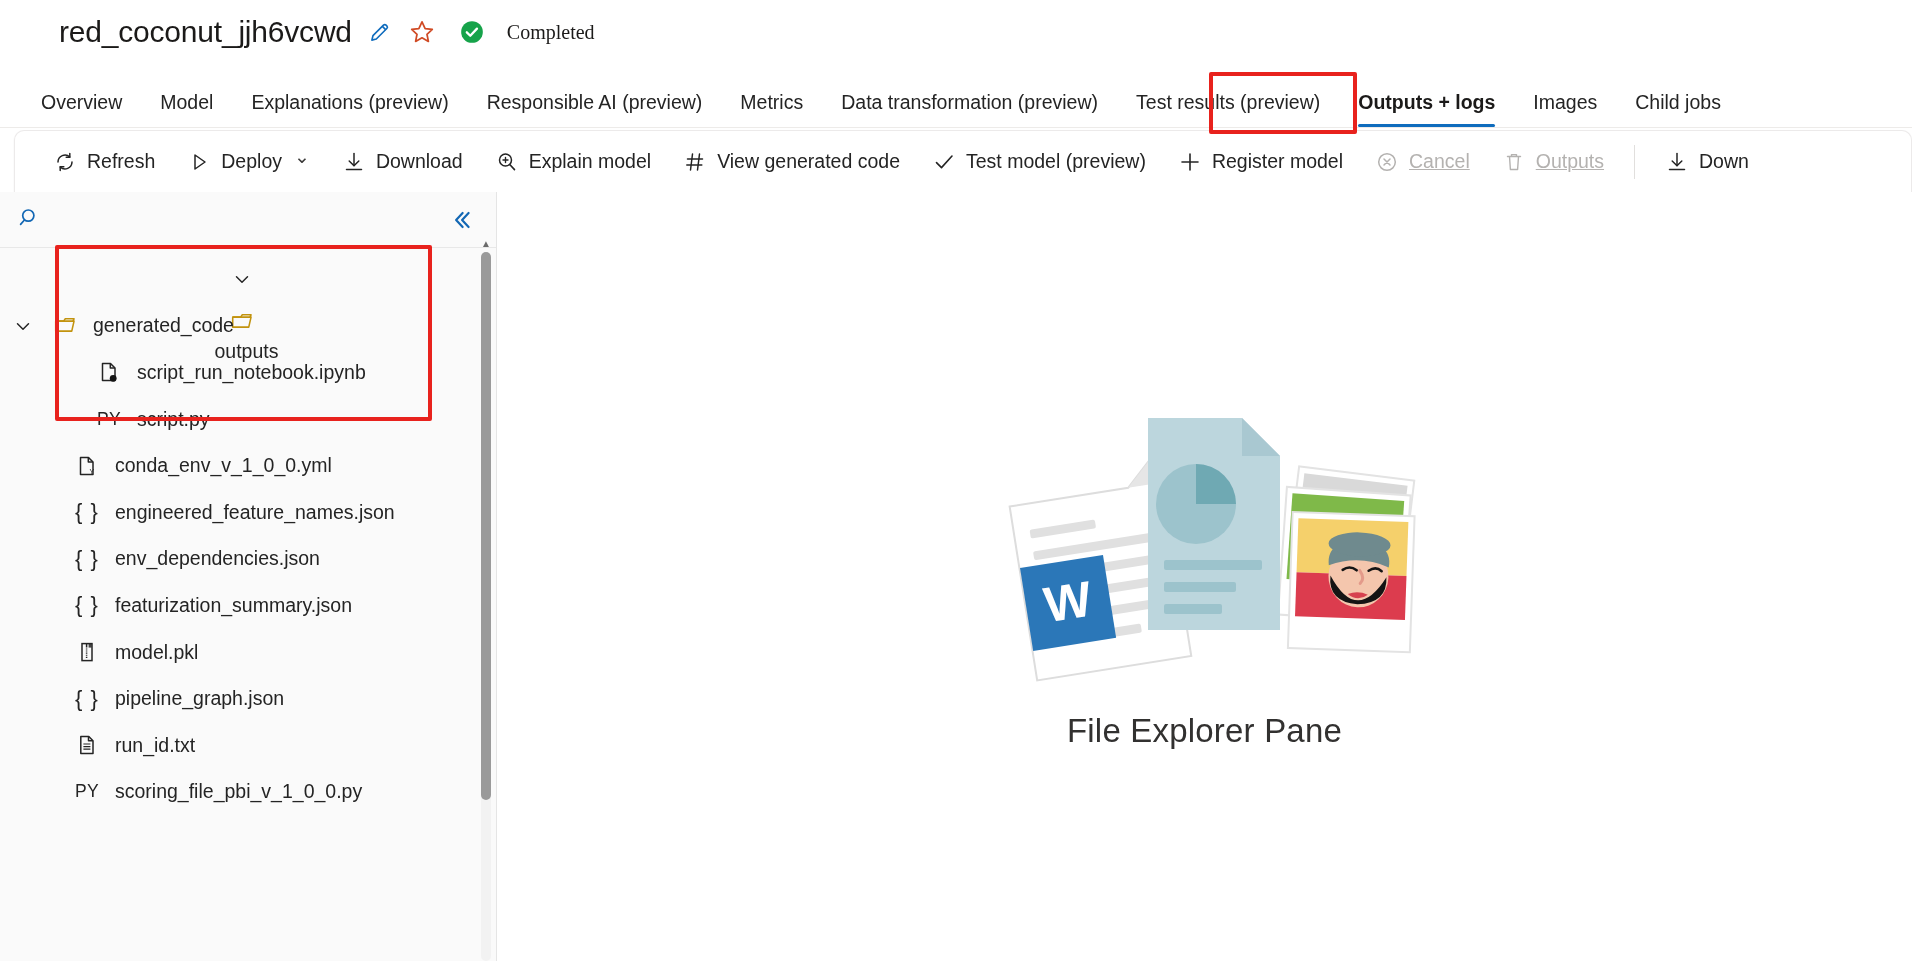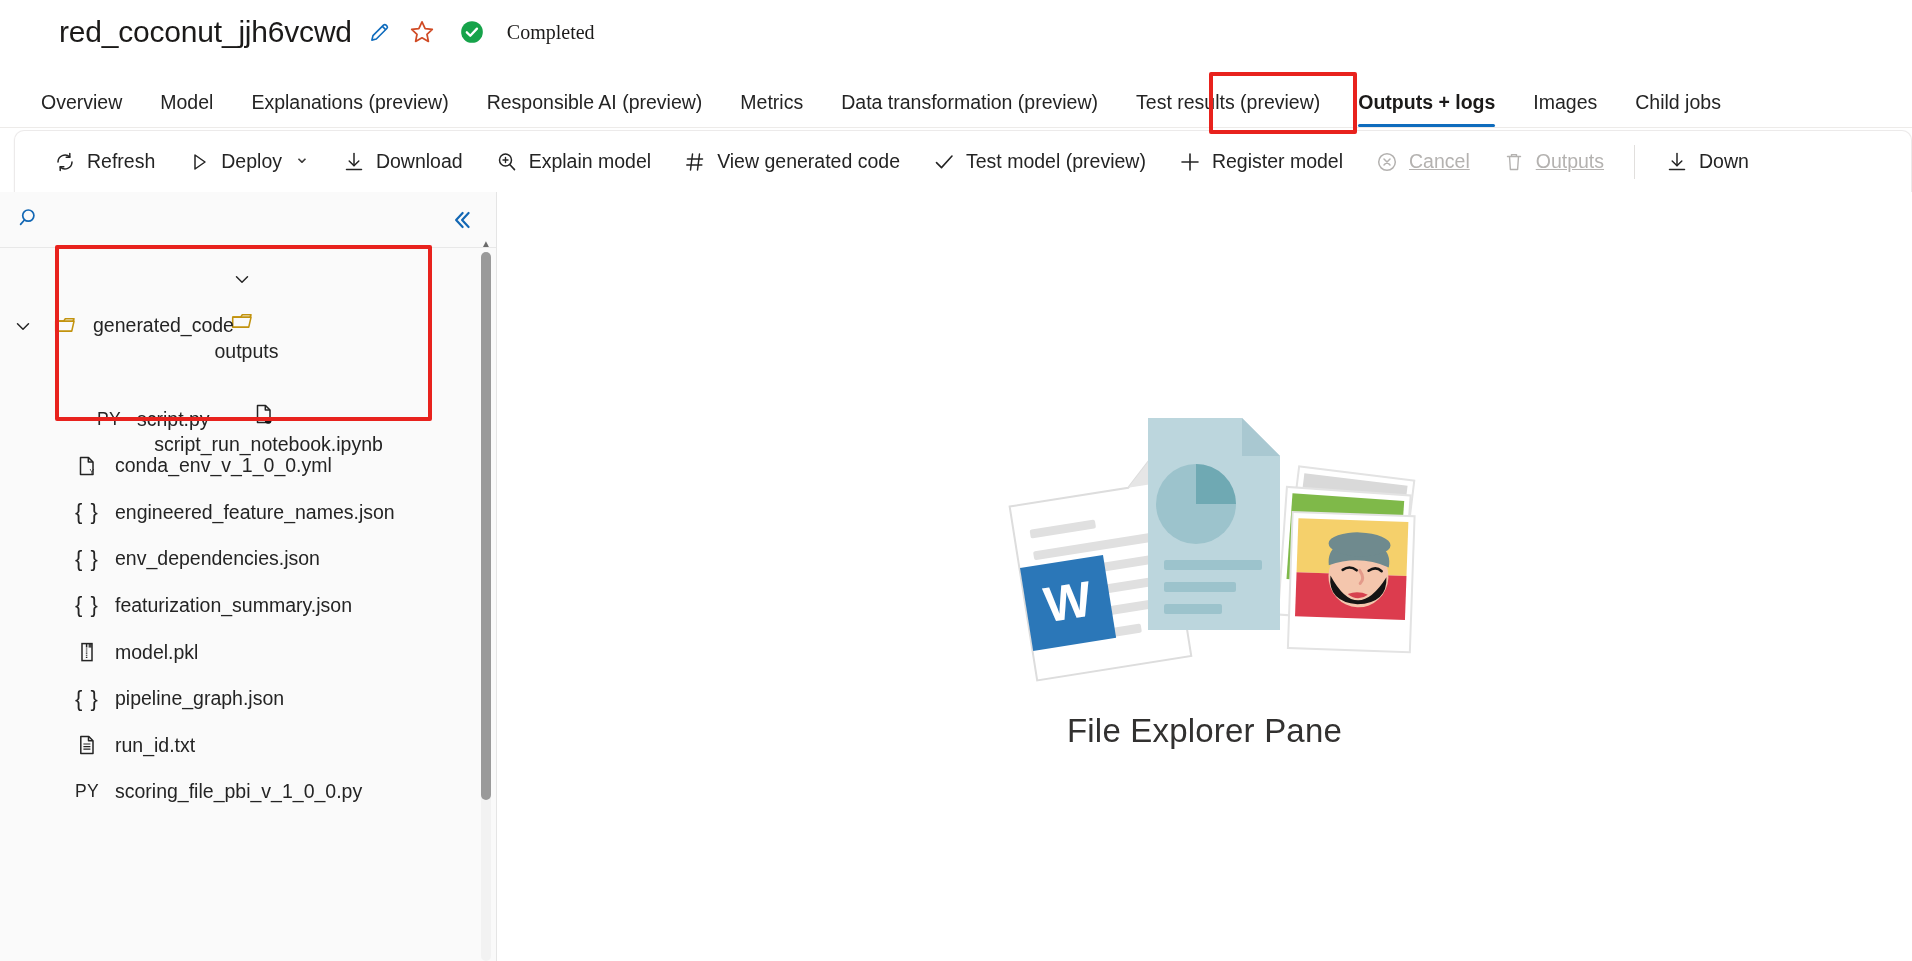--- a/index.html
+++ b/index.html
@@ -300,21 +300,21 @@
             </svg>
           </span>
           <span class="tw-ico">
             <svg width="25" height="25" viewBox="0 0 24 24" fill="none">
               <path d="M2.6 7.8h7.6l1.6-2.2h8.4l-1 2.2" stroke="#c2930e" stroke-width="1.5" stroke-linejoin="round"></path>
               <path d="M2.6 7.8h17.6l-2.2 9.6H2.6z" stroke="#c2930e" stroke-width="1.5" stroke-linejoin="round"></path>
             </svg>
           </span>
           <span class="tw-label">generated_code</span>
         </div>
-        <div class="tree-row" style="padding-left: 44px; flex-direction: column;">
+        <div class="tree-row" style="padding-left: 44px;">
           <span class="tw-chev"></span>
           <span class="tw-ico">
             <svg width="24" height="24" viewBox="0 0 24 24" fill="none">
               <path d="M5.5 3.5h8L18 8v12.5H5.5z" stroke="#242424" stroke-width="1.5" stroke-linejoin="round"></path>
               <path d="M13.3 3.5V8H18" stroke="#242424" stroke-width="1.5" stroke-linejoin="round"></path>
               <circle cx="16.2" cy="18.3" r="3.4" fill="#141414"></circle>
             </svg>
           </span>
           <span class="tw-label">script_run_notebook.ipynb</span>
         </div>

